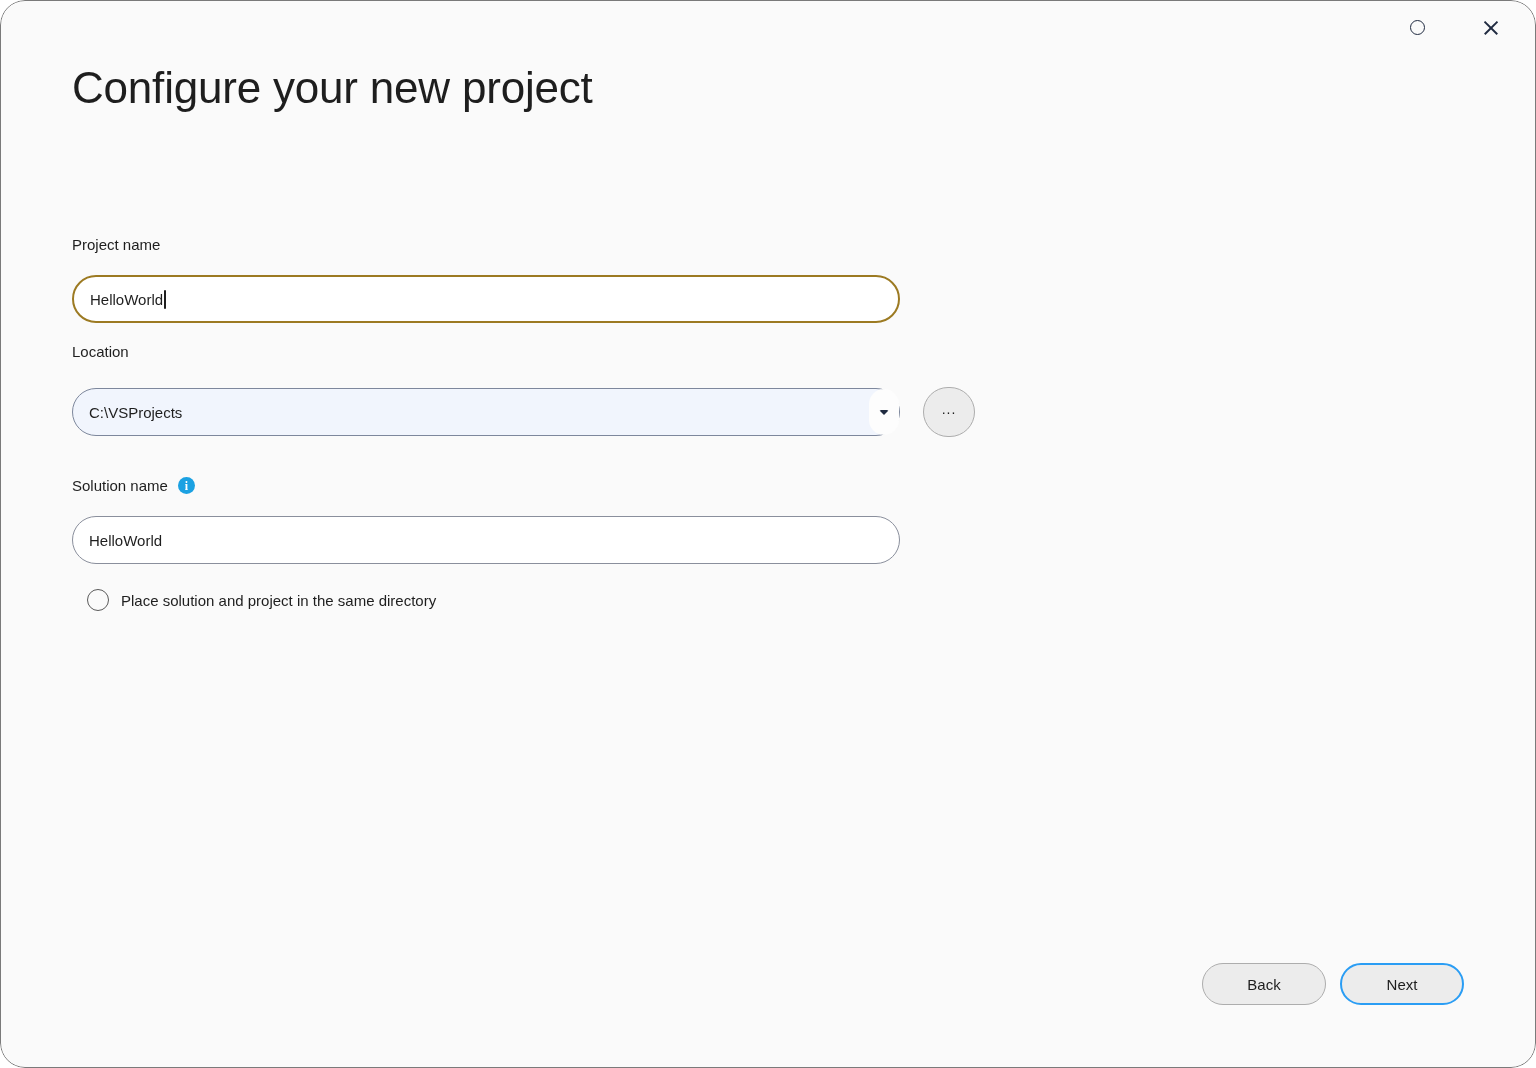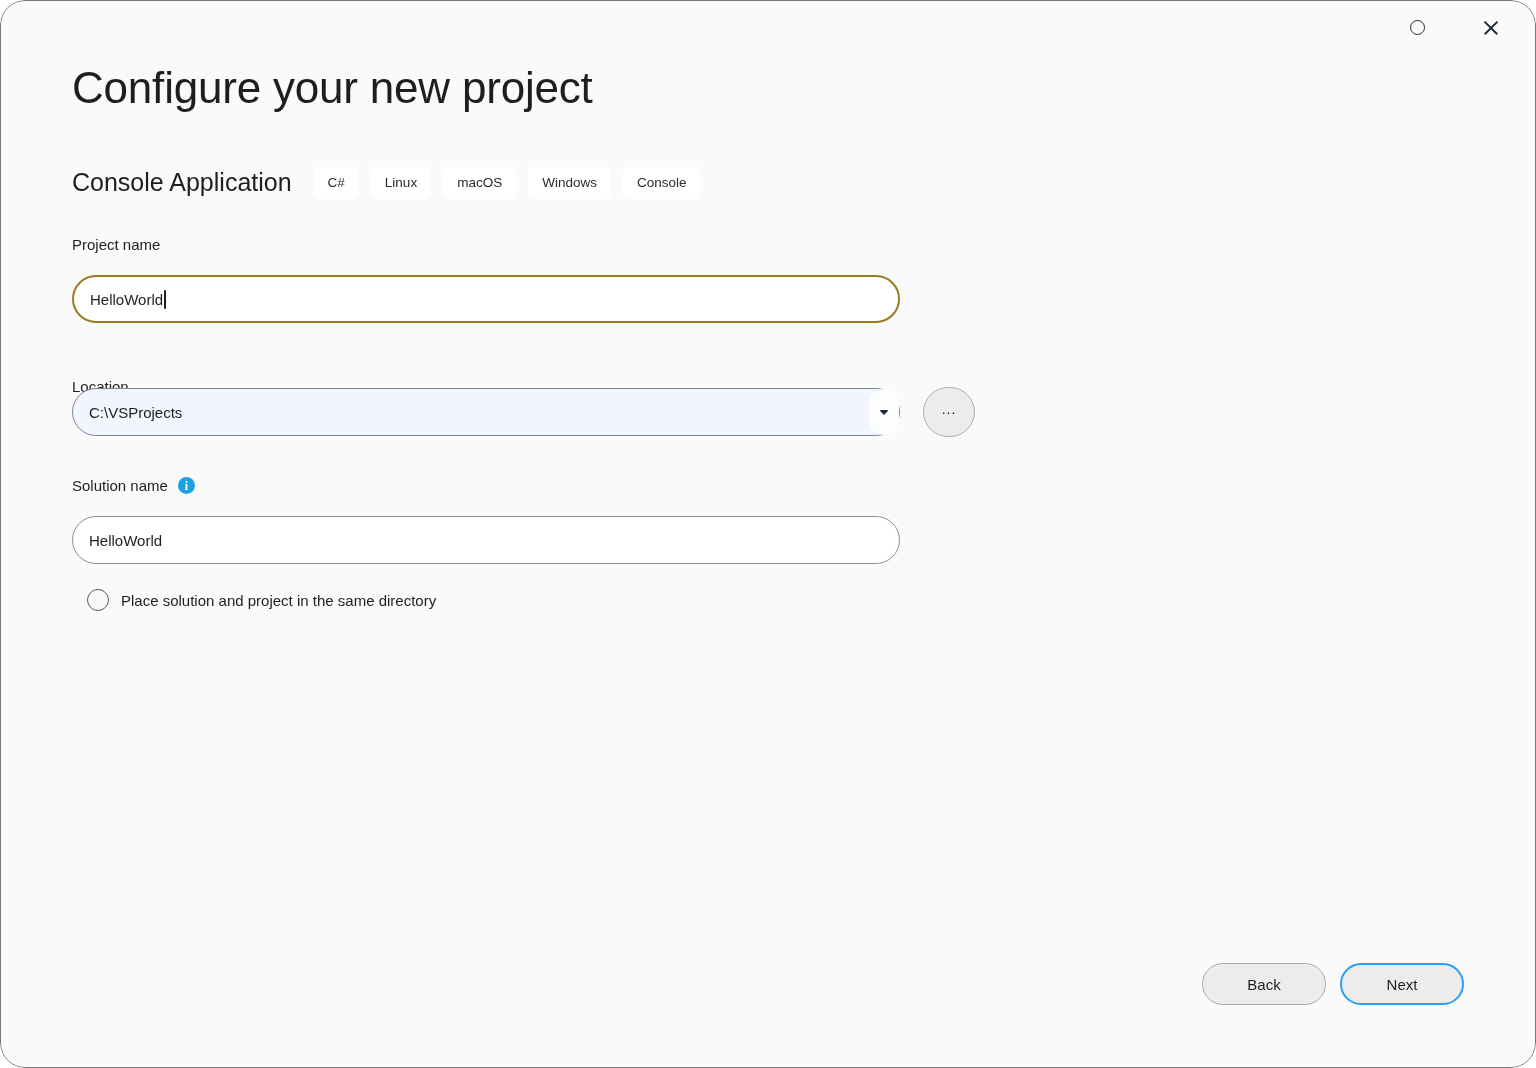--- a/index.html
+++ b/index.html
@@ -108,21 +108,21 @@
   }
 
   
   .field-label {
     font-size: 15px;
     color: #1e1e1e;
     line-height: 1;
   }
 
   .lbl-project   { position: absolute; left: 71px; top: 236px; }
-  .lbl-location  { position: absolute; left: 71px; top: 343px; margin-top: 35px; }
+  .lbl-location  { position: absolute; left: 71px; top: 343px; }
   .lbl-solution  { position: absolute; left: 71px; top: 476px; display: flex; align-items: center; }
 
   .info-icon {
     display: inline-flex;
     align-items: center;
     justify-content: center;
     width: 17px;
     height: 17px;
     border-radius: 50%;
     background: #1ba1e2;
@@ -281,30 +281,20 @@
         <span class="maximize-glyph"></span>
       </div>
       <div class="winbtn close">
         <span class="close-glyph"></span>
       </div>
     </div>
   </div>
 
   <h1 class="page-title">Configure your new project</h1>
 
-  <div class="subtitle-row">
-    <div class="template-name">Console Application</div>
-    <div class="tags">
-      <span class="tag">C#</span>
-      <span class="tag">Linux</span>
-      <span class="tag">macOS</span>
-      <span class="tag">Windows</span>
-      <span class="tag">Console</span>
-    </div>
-  </div>
 
   <div class="field-label lbl-project">Project name</div>
   <div class="text-input project-input focused">
     <span>HelloWorld</span>
       <span class="caret"></span>
   </div>
 
   <div class="field-label lbl-location">Location</div>
   <div class="combo">
     <div class="combo-value">C:\VSProjects</div>

